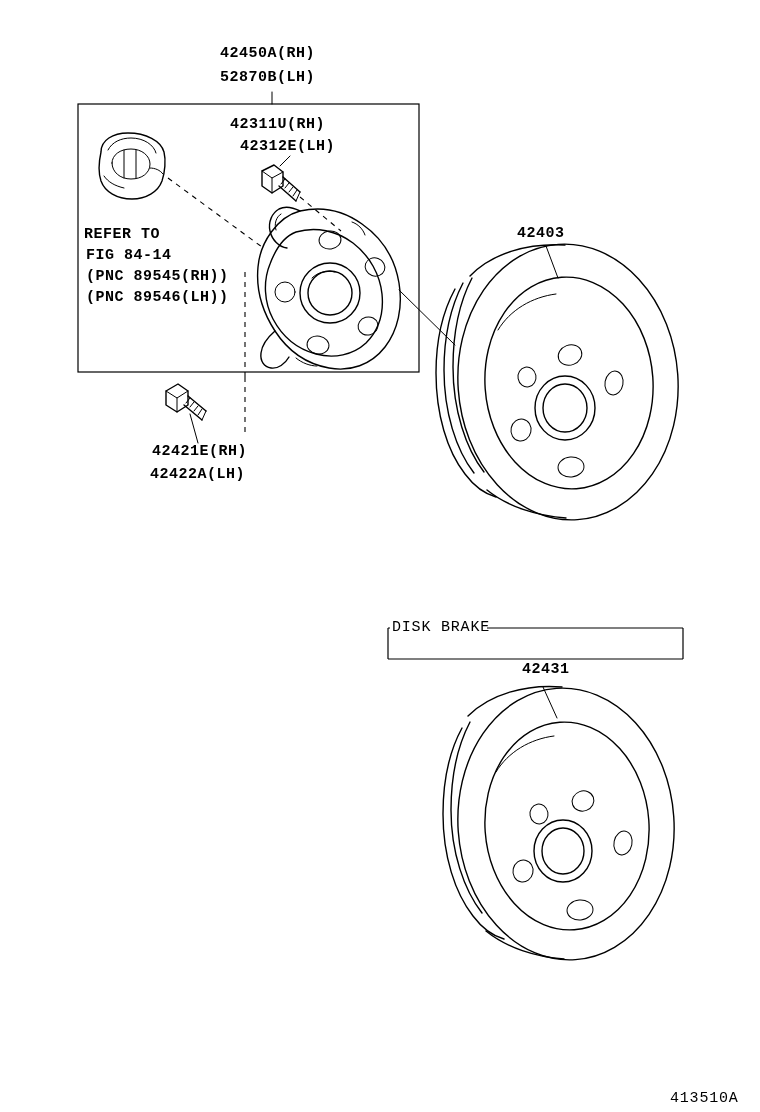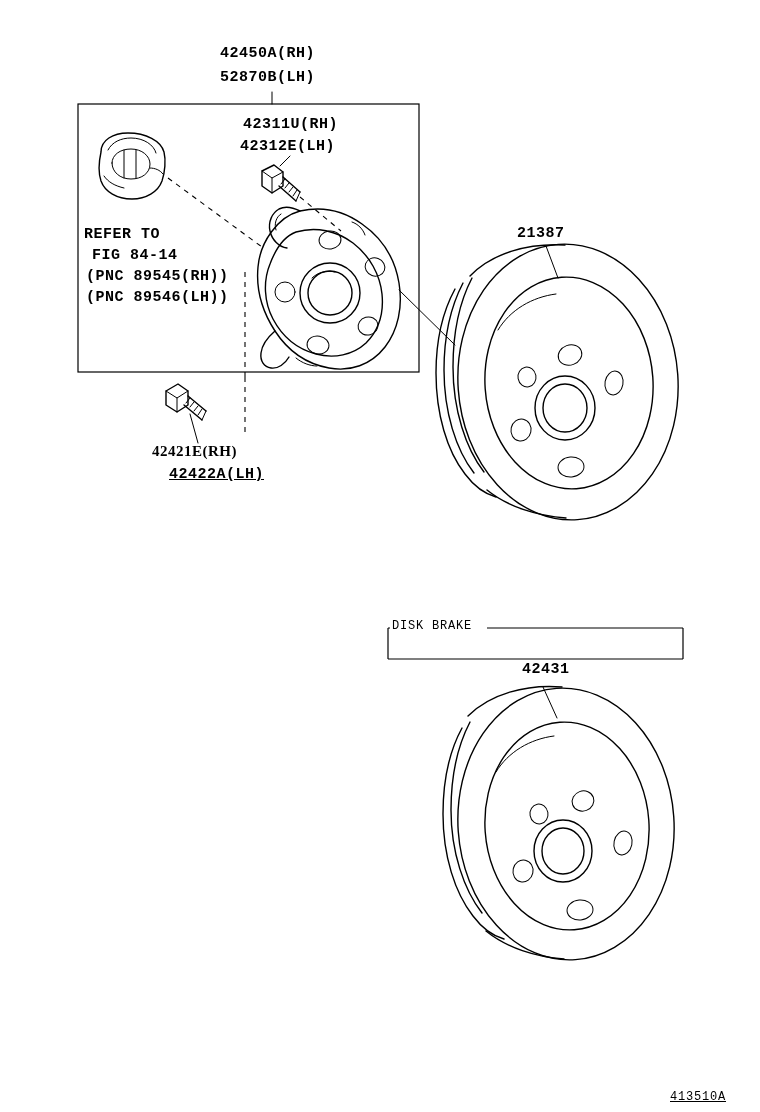--- a/index.html
+++ b/index.html
@@ -24,21 +24,21 @@
   .label {
     position: absolute;
     font-family: "Liberation Mono", monospace;
     font-size: 15px;
     font-weight: bold;
     letter-spacing: 0.5px;
     white-space: pre;
     color: #000;
   }
   .label.tiny {
-    font-size: 12px;
+    font-size: 15px;
     font-weight: normal;
     letter-spacing: 0.8px;
   }
   .multiline {
     line-height: 20px;
   }
   svg.art {
     position: absolute;
     top: 0; left: 0;
     width: 760px;
@@ -246,32 +246,32 @@
       <ellipse class="stroke-thin" cx="539" cy="814" rx="9" ry="10" transform="rotate(-10 539 814)"></ellipse>
 
       <path class="stroke-thin" d="M496 772 C508 752 530 739 554 736"></path>
     </g>
 
   </svg>
 
   <div class="label multiline" style="left:220px; top:44px;">42450A(RH)</div>
   <div class="label multiline" style="left:220px; top:68px;">52870B(LH)</div>
 
-  <div class="label" style="left:243px; top:116px;">42311U(RH)</div>
+  <div class="label" style="left:230px; top:116px;">42311U(RH)</div>
   <div class="label" style="left:240px; top:138px;text-align:center;">42312E(LH)</div>
 
   <div class="label" style="left:84px; top:226px;">REFER TO</div>
-  <div class="label" style="left:92px; top:247px;">FIG 84-14</div>
+  <div class="label" style="left:86px; top:247px;">FIG 84-14</div>
   <div class="label" style="left:86px; top:268px;">(PNC 89545(RH))</div>
   <div class="label" style="left:86px; top:289px;font-family:Liberation Mono, monospace;">(PNC 89546(LH))</div>
 
-  <div class="label" style="left:152px; top:443px;font-family:Liberation Serif, serif;">42421E(RH)</div>
-  <div class="label" style="left:169px; top:466px;text-decoration:underline;">42422A(LH)</div>
-
-  <div class="label" style="left:517px; top:225px;">21387</div>
+  <div class="label" style="left:152px; top:443px;">42421E(RH)</div>
+  <div class="label" style="left:150px; top:466px;">42422A(LH)</div>
+
+  <div class="label" style="left:517px; top:225px;">42403</div>
 
   <div class="label tiny" style="left:392px; top:619px;">DISK BRAKE</div>
 
   <div class="label" style="left:522px; top:661px;">42431</div>
 
-  <div class="label tiny" style="left:670px; top:1090px;text-decoration:underline;">413510A</div>
+  <div class="label tiny" style="left:670px; top:1090px;">413510A</div>
 
 </div>
 
 </body></html>

